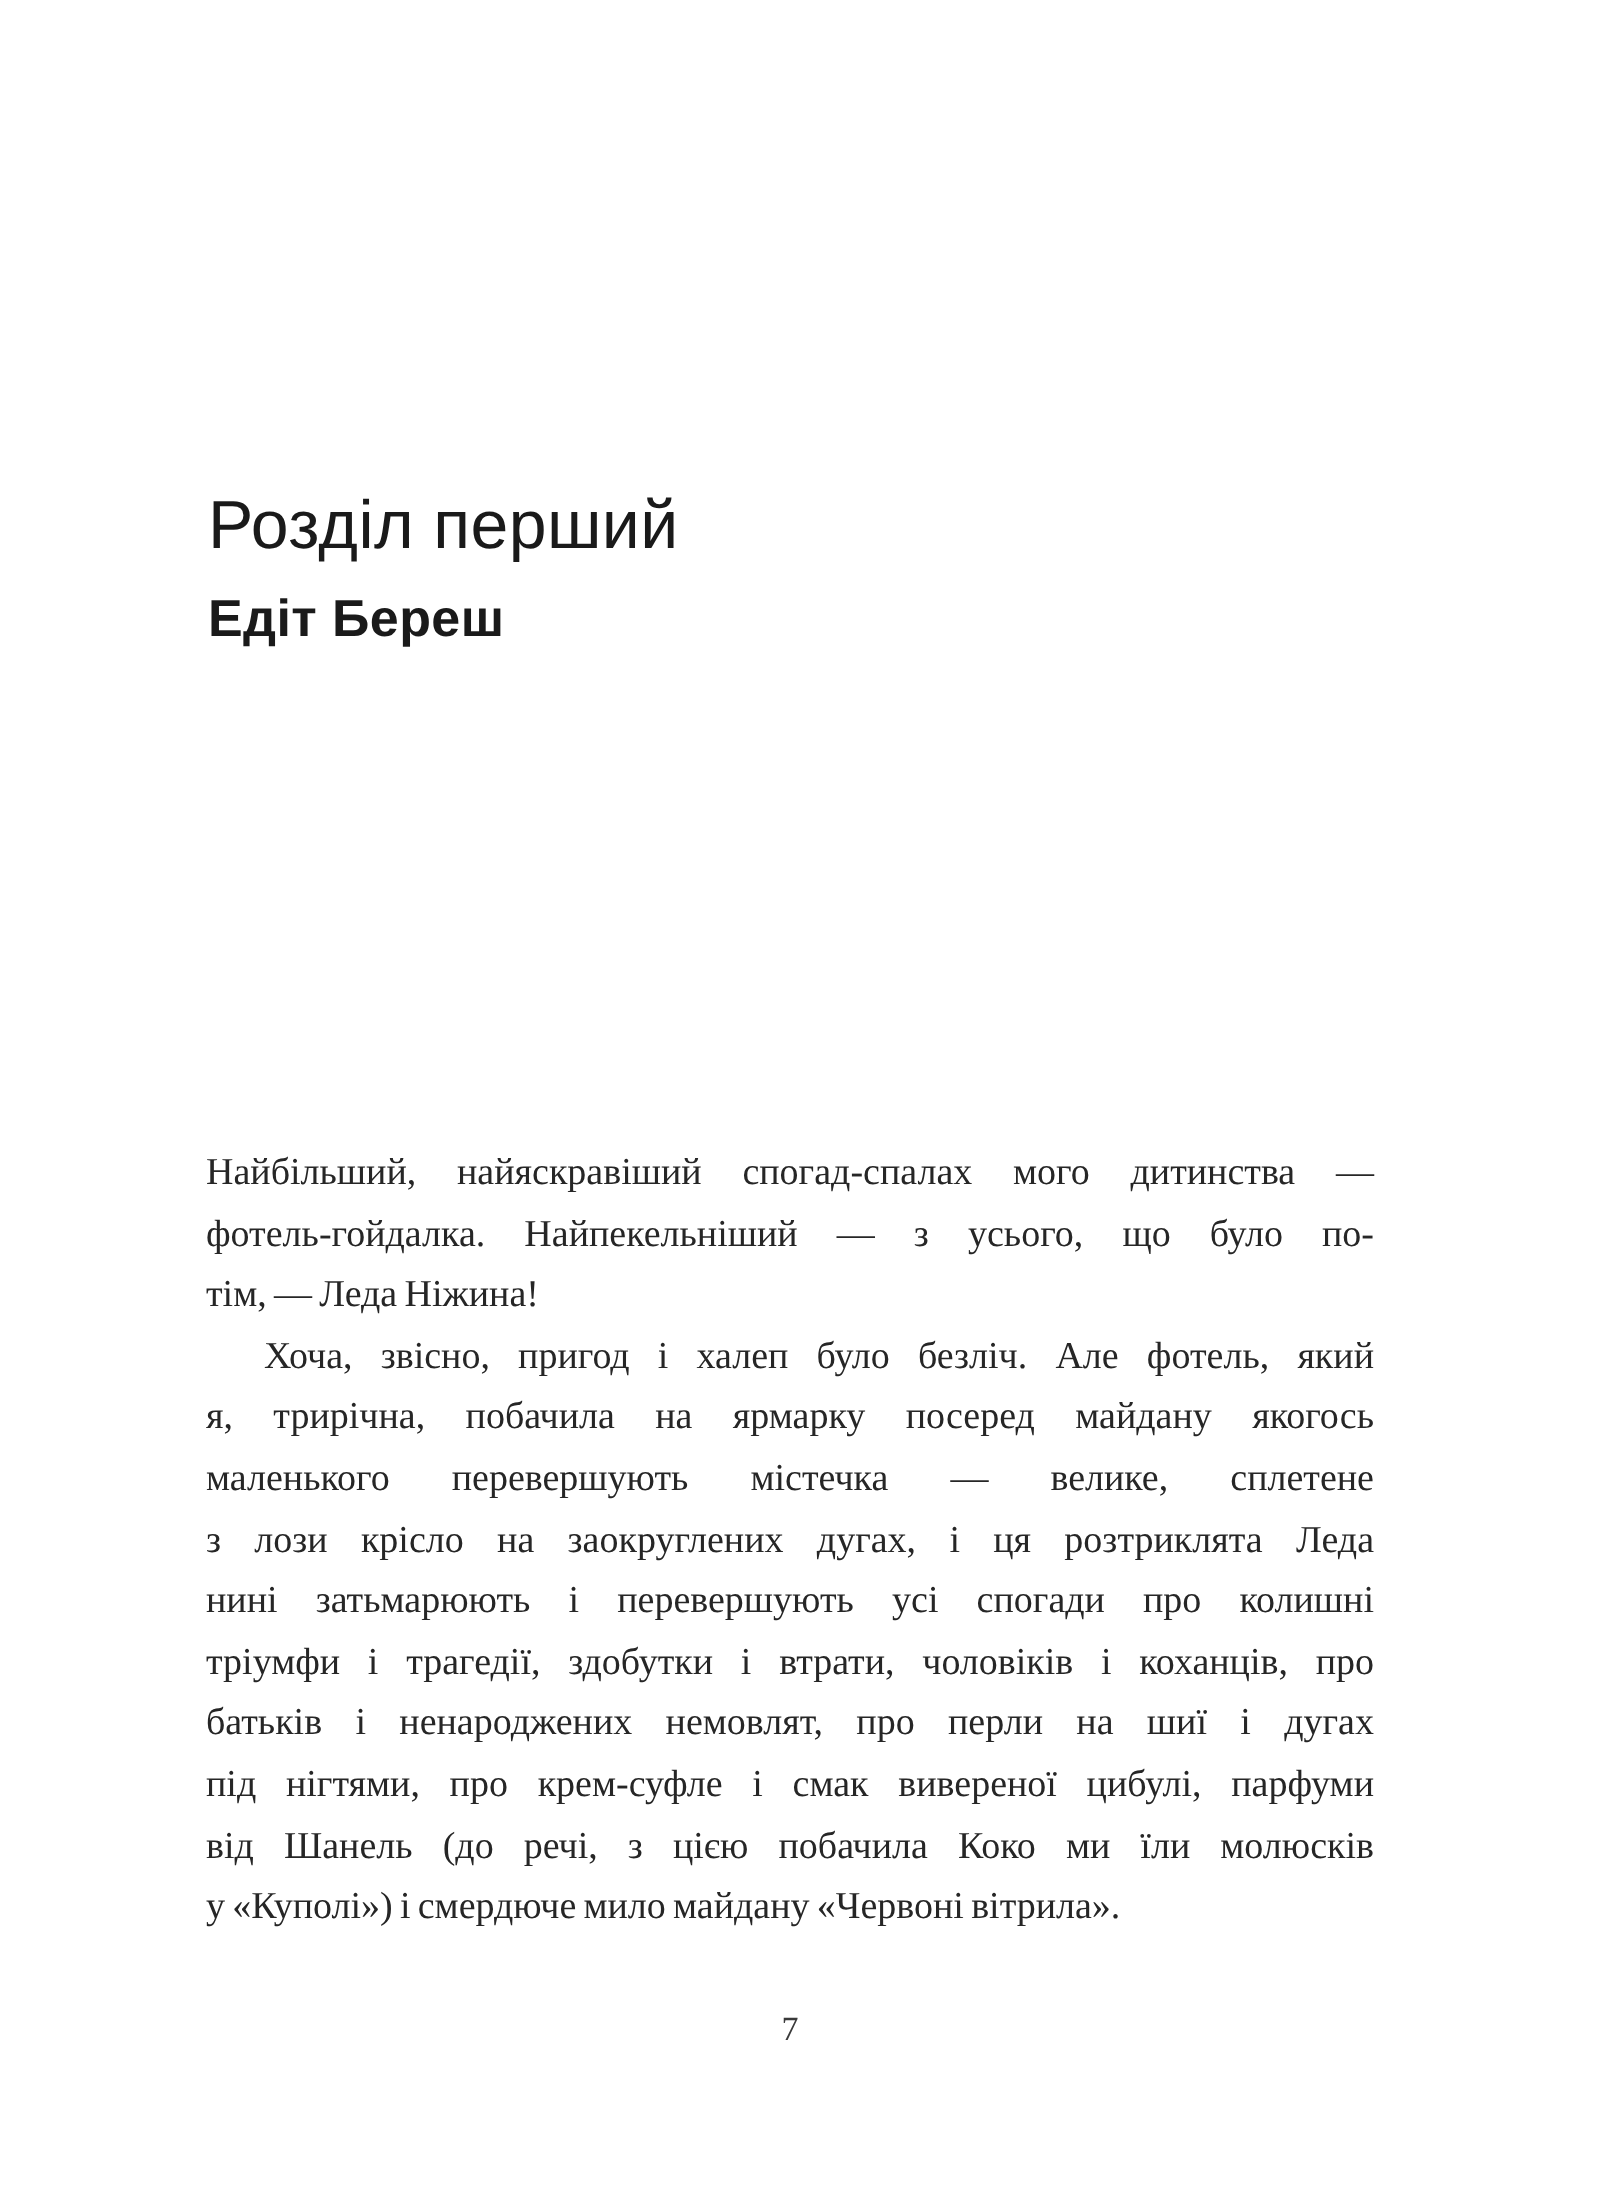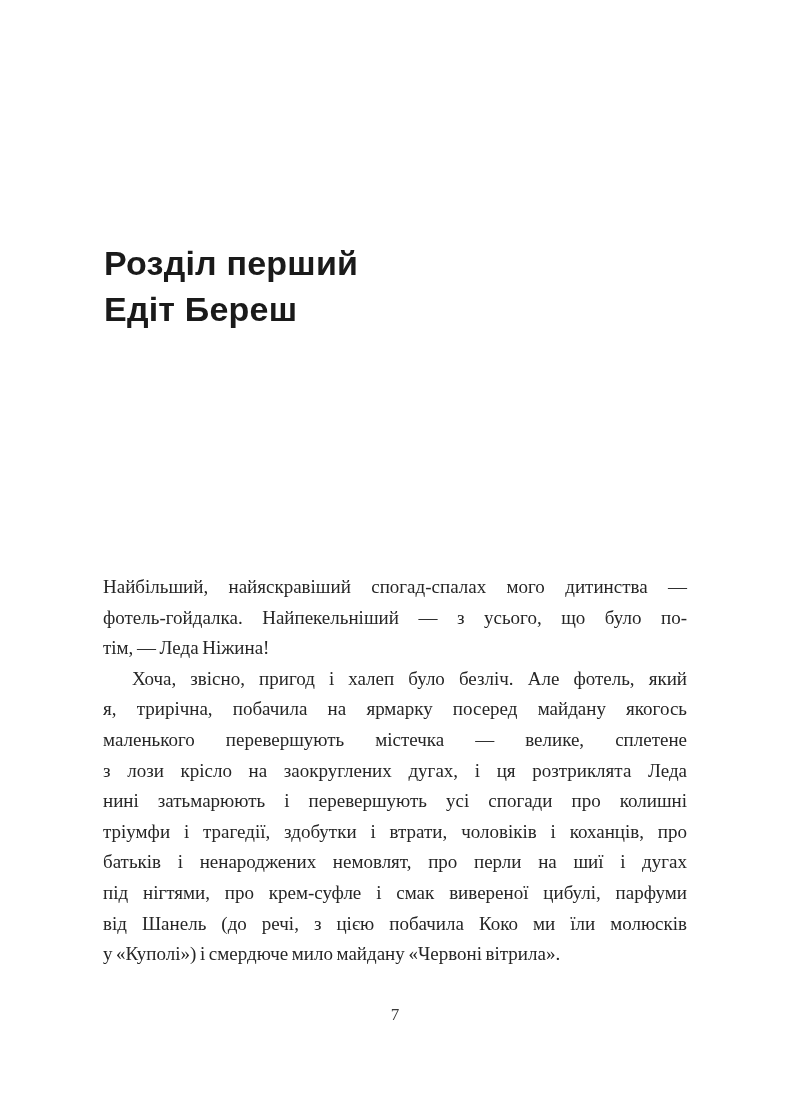--- a/index.html
+++ b/index.html
@@ -17,26 +17,26 @@
   }
   .chapter-heading {
     position: absolute;
     left: 104px;
     top: 240px;
     font-family: "Liberation Sans", sans-serif;
     color: #1a1a1a;
   }
   .chapter-label {
     font-size: 34px;
-    font-weight: 700;
+    font-weight: 400;
     line-height: 46px;
     letter-spacing: 0.2px;
   }
   .chapter-title {
-    font-size: 34px;
+    font-size: 26px;
     font-weight: 700;
     line-height: 46px;
     letter-spacing: 0.2px;
   }
   .body-text {
     position: absolute;
     left: 103px;
     top: 572px;
     width: 584px;
     font-family: "Liberation Serif", serif;

